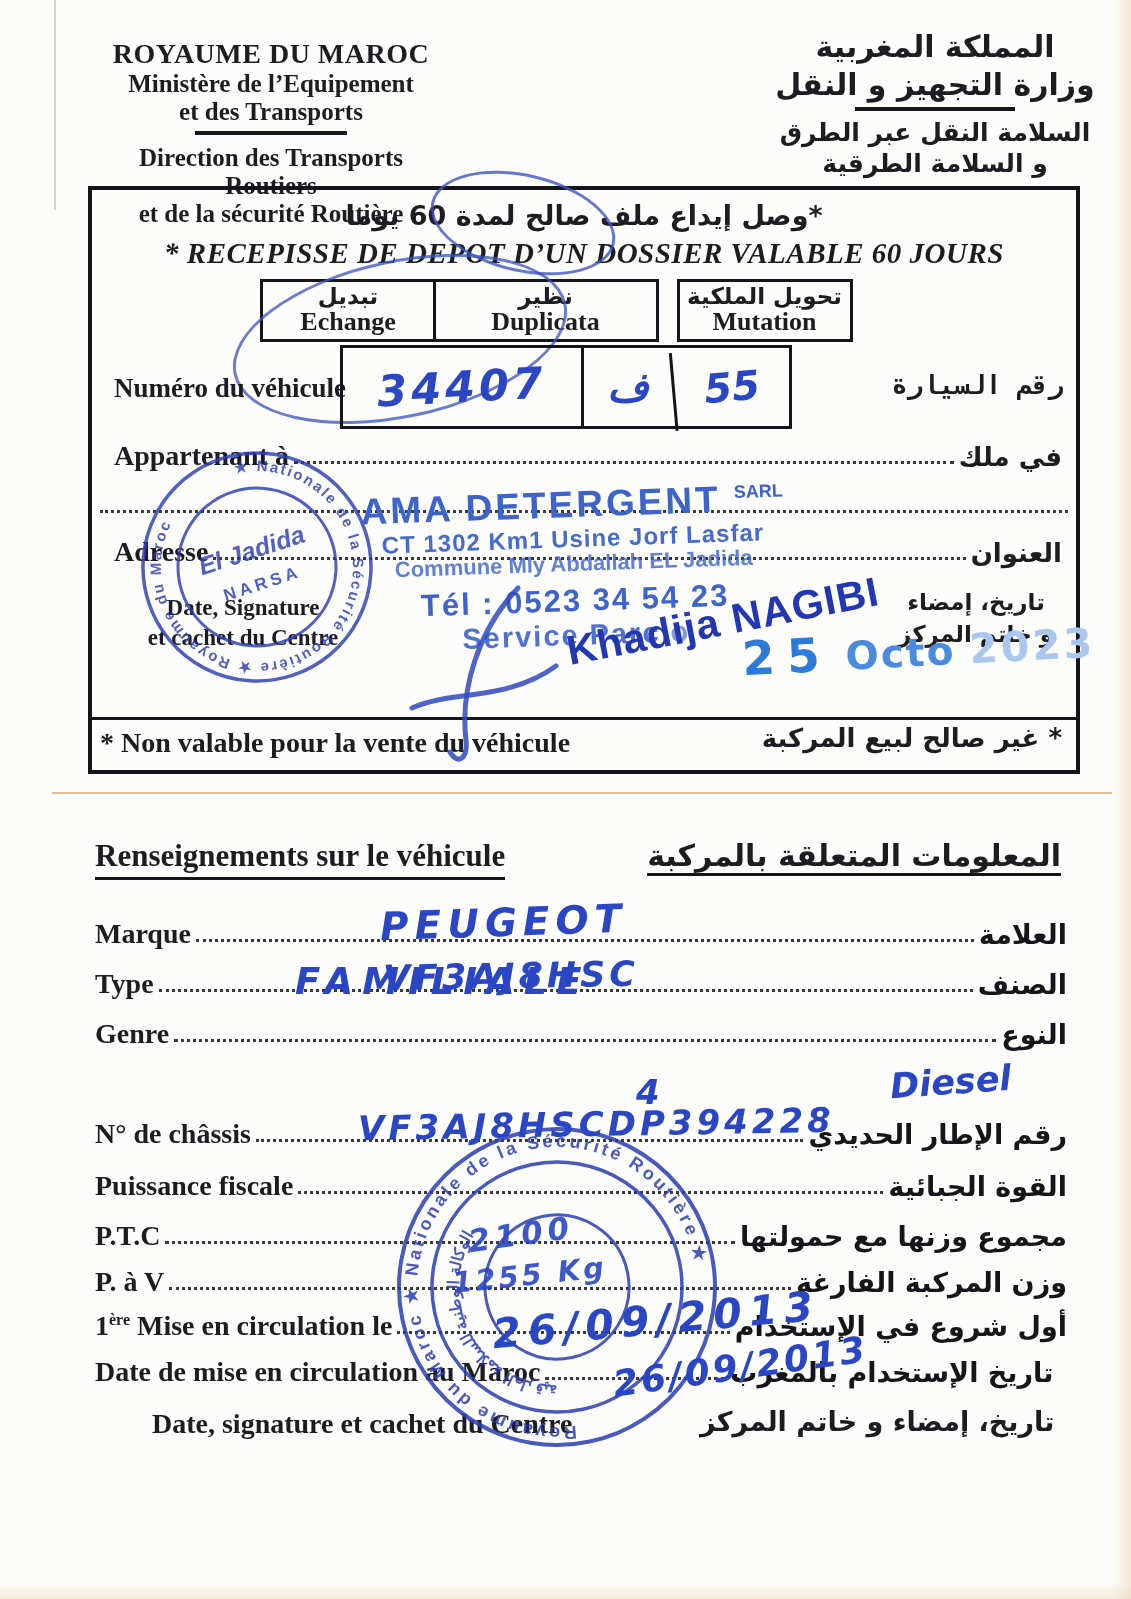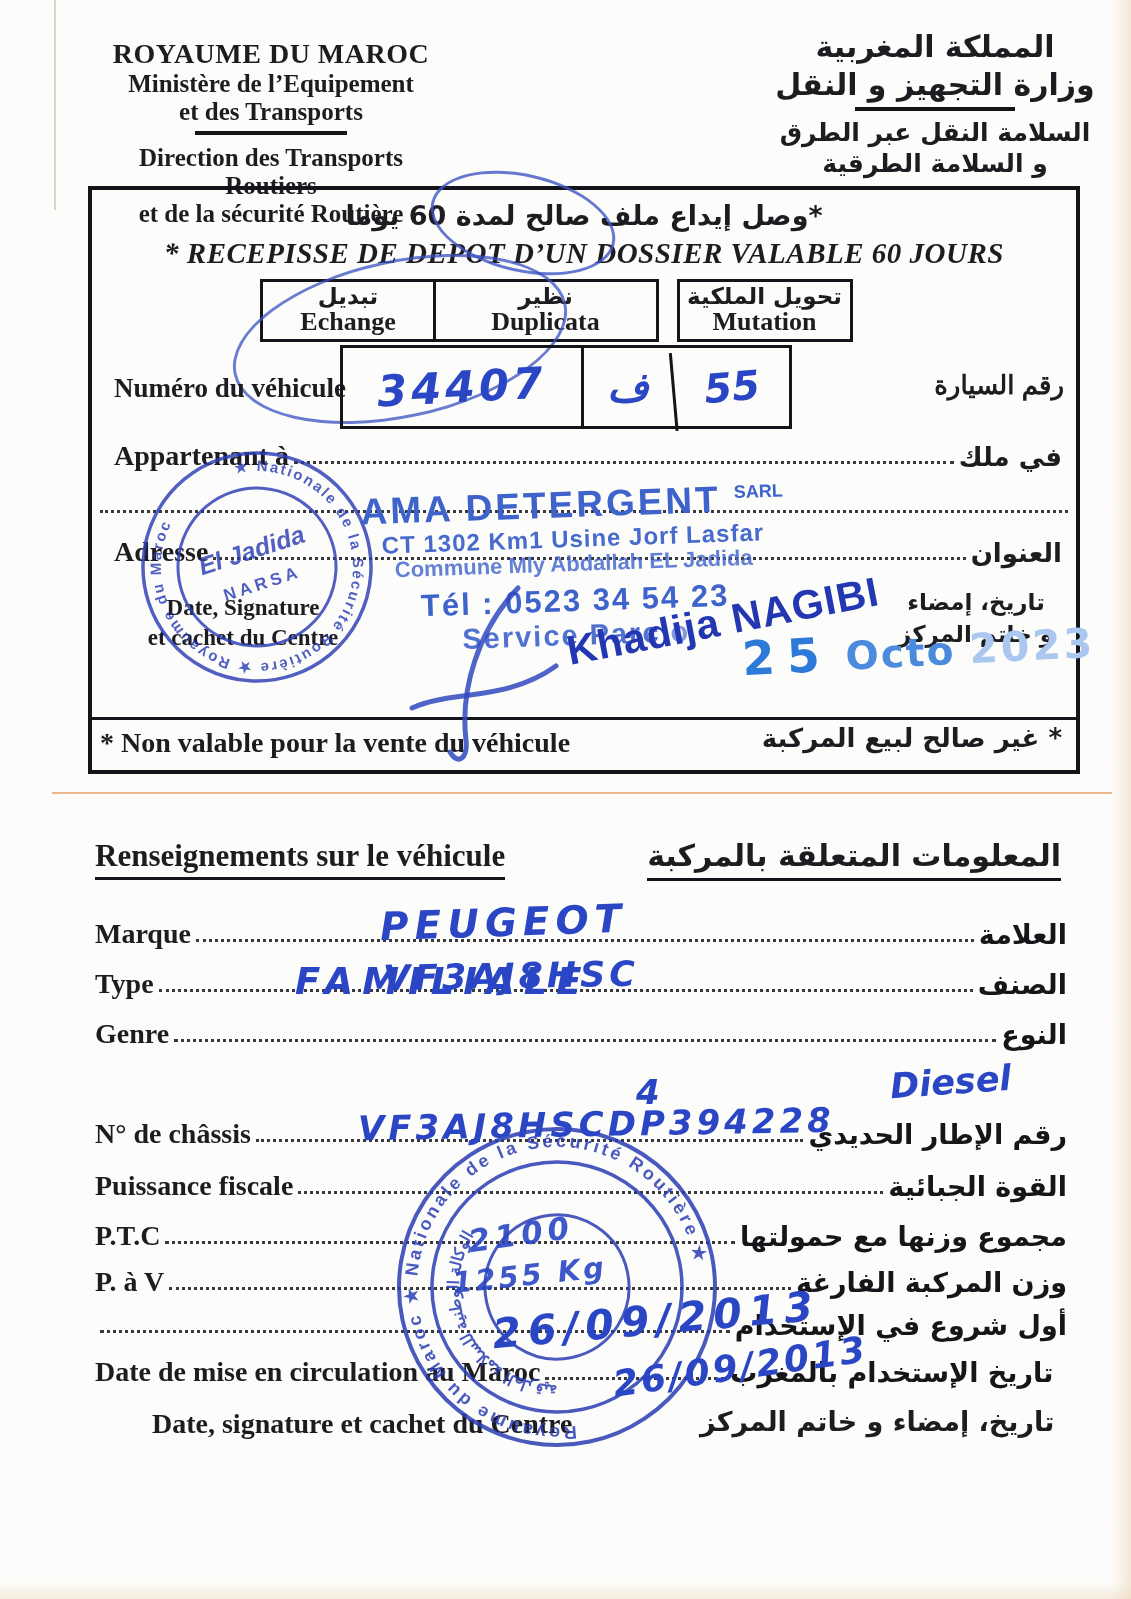--- a/index.html
+++ b/index.html
@@ -42,21 +42,21 @@
   .penEch{left:138px;top:70px;width:334px;height:152px;transform:rotate(-12deg);
           border-width:3px;border-color:rgba(58,82,192,.75);}
 
   .numlabel{left:22px;top:183px;font-size:27px;font-weight:bold;}
   .numtable{left:248px;top:155px;width:446px;height:78px;border:3.5px solid #15141a;display:flex;}
   .numtable .cell{display:flex;align-items:center;justify-content:center;}
   .numtable .c1{width:238px;}
   .numtable .c2{width:88px;border-left:3.5px solid #15141a;}
   .numtable .c3{flex:1;border-left:3.5px solid #15141a;}
   .numlabel-ar{right:12px;top:180px;font-size:26px;font-weight:bold;direction:rtl;
-               font-family:Liberation Sans, sans-serif;}
+               font-family:Liberation Mono, monospace;}
 
   .rline{left:22px;right:14px;display:flex;align-items:flex-end;font-weight:bold;}
   .rline .fl{font-size:28px;white-space:nowrap;}
   .rline .al{font-size:26px;white-space:nowrap;direction:rtl;font-family:"DejaVu Sans",sans-serif;}
   .leader{flex:1;border-bottom:3px dotted #39383e;margin:0 5px 8px;height:0;min-width:20px;}
   .rowner{top:250px;}
   .rmid{left:8px;right:8px;top:320px;border-top:3px dotted #39383e;}
   .raddr{top:346px;}
 
   .signl{left:28px;top:403px;width:246px;text-align:center;font-size:23px;font-weight:bold;line-height:1.3;}
@@ -86,21 +86,21 @@
   .stamp-date{left:742px;top:622px;display:flex;align-items:baseline;gap:14px;transform:rotate(-3deg);
               font-family:"DejaVu Sans",sans-serif;font-weight:bold;}
   .stamp-date .d{font-size:47px;color:#2e7ad8;letter-spacing:12px;}
   .stamp-date .m{font-size:39px;color:#4a8bdd;letter-spacing:2px;}
   .stamp-date .y{font-size:41px;color:#a9c7ef;letter-spacing:3px;}
 
   
   .s2title-fr{left:95px;top:838px;font-size:31px;font-weight:bold;border-bottom:3.5px solid #15141a;
               padding-bottom:3px;}
   .s2title-ar{right:70px;top:838px;font-size:30px;font-weight:bold;direction:rtl;border-bottom:3.5px solid #15141a;
-              padding-bottom:5px;font-family:"DejaVu Sans",sans-serif;}
+              font-family:"DejaVu Sans",sans-serif;}
   .drow{position:absolute;left:95px;width:972px;display:flex;align-items:flex-end;font-weight:bold;}
   .drow .fl{font-size:28px;white-space:nowrap;}
   .drow .fl sup{font-size:16px;}
   .drow .al{font-size:27px;white-space:nowrap;direction:rtl;color:#161519;
             font-family:"DejaVu Sans",sans-serif;}
   .s2foot-fr{left:152px;top:1408px;font-size:28px;font-weight:bold;}
   .s2foot-ar{left:700px;top:1406px;font-size:27px;font-weight:bold;direction:rtl;
              font-family:"DejaVu Sans",sans-serif;}
 
   svg text{font-family:"Liberation Sans",sans-serif;font-weight:bold;}
@@ -259,20 +259,21 @@
     <span class="fl">P.T.C</span>
     <span class="leader"></span>
     <span class="al">مجموع وزنها مع حمولتها</span>
   </div>
   <div class="drow" style="top:1266px">
     <span class="fl">P. à V</span>
     <span class="leader"></span>
     <span class="al">وزن المركبة الفارغة</span>
   </div>
   <div class="drow" style="top:1310px">
+    <span class="fl"><span>1</span><sup>ère</sup><span> Mise en circulation le</span></span>
     <span class="leader"></span>
     <span class="al">أول شروع في الإستخدام</span>
   </div>
   <div class="drow" style="top:1356px">
     <span class="fl">Date de mise en circulation au Maroc</span>
     <span class="leader" style="max-width:180px"></span>
     <span class="al">تاريخ الإستخدام بالمغرب</span>
   </div>
 
   <div class="abs s2foot-fr">Date, signature et cachet du Centre</div>

